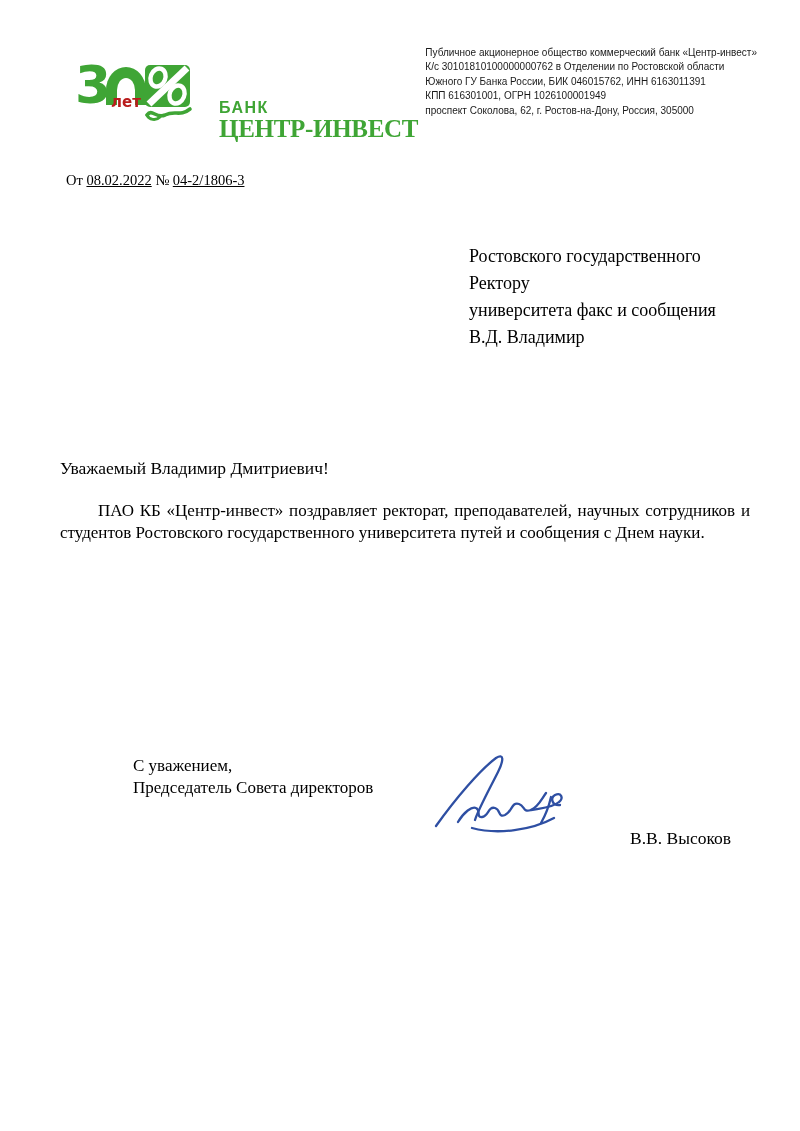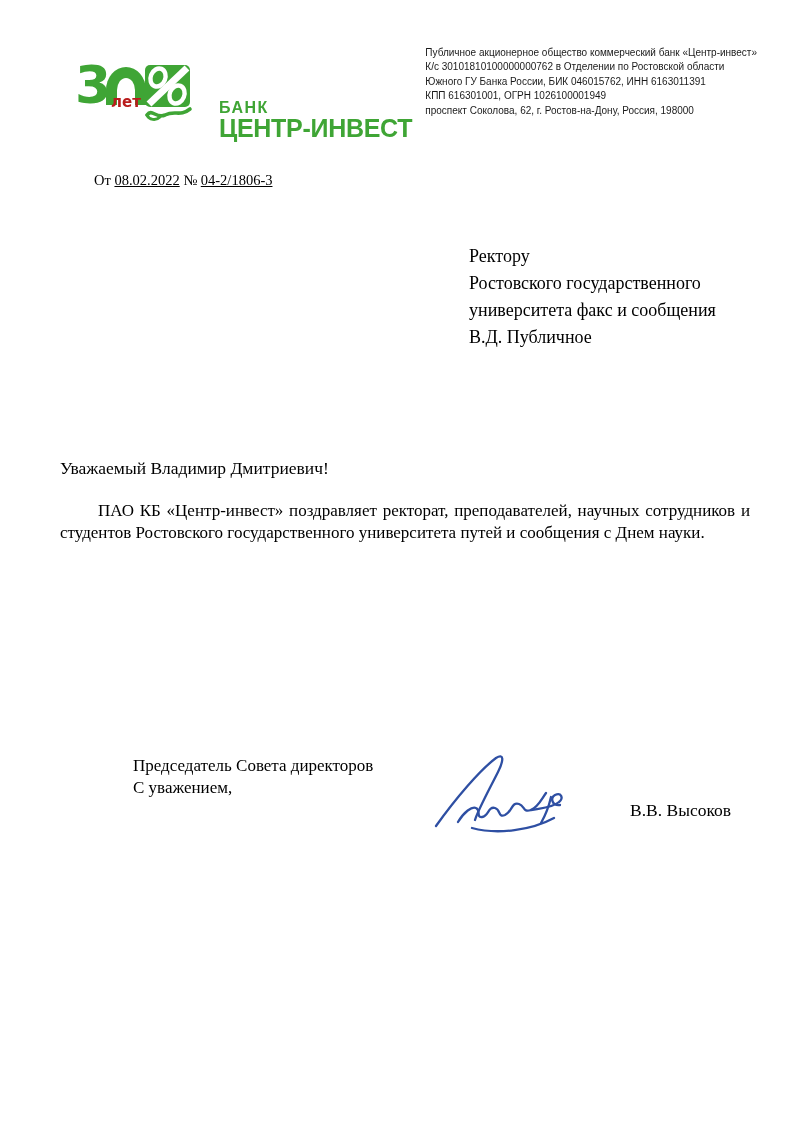--- a/index.html
+++ b/index.html
@@ -11,38 +11,38 @@
   .logo-30{position:absolute;left:75px;top:62px;width:72px;height:58px;color:#3fa535;}
   .digit3{position:absolute;left:0;top:-3px;font-family:"DejaVu Sans",sans-serif;font-weight:bold;
           font-size:52px;line-height:1;color:#3fa535;letter-spacing:-2px;}
   .zero-shape{position:absolute;left:31px;top:5px;width:40px;height:38px;box-sizing:border-box;
           border:11px solid #3fa535;border-bottom:none;border-radius:20px 20px 0 0 / 23px 23px 0 0;}
   .let-label{position:absolute;left:36px;top:31px;font-family:"DejaVu Sans",sans-serif;font-weight:bold;
           font-size:15px;color:#b91c1c;}
   .percent-svg{position:absolute;left:144px;top:64px;}
   .logo-text{position:absolute;left:219px;top:62px;color:#3fa535;font-family:"Liberation Sans","DejaVu Sans",sans-serif;font-weight:bold;margin-top:37px;}
   .bank-word{font-size:16px;line-height:17px;letter-spacing:1.5px;}
-  .bank-name{font-size:25px;line-height:25px;letter-spacing:-0.3px;}
+  .bank-name{font-size:25px;line-height:25px;letter-spacing:-0.3px;font-family:Liberation Serif, serif;}
   
   .company-info{position:absolute;top:46px;right:43px;text-align:left;
     font-family:"Liberation Sans","DejaVu Sans",sans-serif;font-size:10px;line-height:14.4px;color:#1a1a1a;}
   
-  .ref-line{position:absolute;left:94px;top:172px;font-size:14.5px;}
+  .ref-line{position:absolute;left:66px;top:172px;font-size:14.5px;}
   .ref-underline{text-decoration:underline;}
   
   .recipient{position:absolute;left:469px;top:243px;font-size:18px;line-height:27px;}
   
   .salutation{position:absolute;left:60px;top:458px;width:690px;text-align:left;font-size:17.5px;}
   
   .body-text{position:absolute;left:60px;top:500px;width:690px;font-size:17px;line-height:21.8px;text-align:justify;}
   .body-text p{margin:0 0 9px 0;text-indent:38px;}
   
   .sign-block{position:absolute;left:133px;top:755px;font-size:17px;line-height:21.5px;}
   .sign-svg{position:absolute;left:428px;top:750px;}
-  .sign-name{position:absolute;left:630px;top:800px;font-size:17.5px;}
+  .sign-name{position:absolute;left:630px;top:828px;font-size:17.5px;}
 </style>
 </head>
 <body>
 
 <div class="page">
 
   <div class="logo-30">
     <span class="digit3">3</span>
     <span class="zero-shape"></span>
     <span class="let-label">лет</span>
@@ -60,46 +60,46 @@
   <div class="logo-text">
     <div class="bank-word">БАНК</div>
     <div class="bank-name">ЦЕНТР-ИНВЕСТ</div>
   </div>
 
   <div class="company-info">
     <div>Публичное акционерное общество коммерческий банк «Центр-инвест»</div>
     <div>К/с 30101810100000000762 в Отделении по Ростовской области</div>
     <div>Южного ГУ Банка России, БИК 046015762, ИНН 6163011391</div>
     <div>КПП 616301001, ОГРН 1026100001949</div>
-    <div>проспект Соколова, 62, г. Ростов-на-Дону, Россия, 198000</div>
+    <div>проспект Соколова, 62, г. Ростов-на-Дону, Россия, 305000</div>
   </div>
 
   <div class="ref-line">
     <span>От</span>
     <span class="ref-underline">08.02.2022</span>
     <span>№</span>
     <span class="ref-underline">04-2/1806-3</span>
   </div>
 
   <div class="recipient">
+    <div>Ростовского государственного</div>
     <div>Ректору</div>
-    <div>Ростовского государственного</div>
     <div>университета факс и сообщения</div>
-    <div>В.Д. Публичное</div>
+    <div>В.Д. Владимир</div>
   </div>
 
   <div class="salutation">Уважаемый Владимир Дмитриевич!</div>
 
   <div class="body-text">
     <p>ПАО КБ «Центр-инвест» поздравляет ректорат, преподавателей, научных сотрудников и студентов Ростовского государственного университета путей и сообщения с Днем науки.</p>
   </div>
 
   <div class="sign-block">
+    <div>С уважением,</div>
     <div>Председатель Совета директоров</div>
-    <div>С уважением,</div>
   </div>
 
   <svg class="sign-svg" width="152" height="84" viewBox="0 0 152 84">
     <g fill="none" stroke="#2e4fa3" stroke-width="2.3" stroke-linecap="round" stroke-linejoin="round">
       <path d="M8,76 C28,48 52,20 68,8 C76,3 76,10 70,22 C62,38 50,60 47,70"></path>
       <path d="M30,72 C36,62 44,56 48,58 C53,60 48,68 54,67 C61,66 60,56 67,58 C73,60 70,68 77,65 C85,61 83,52 91,54 C97,56 95,63 103,60 C110,57 113,50 118,43"></path>
       <path d="M103,60 C113,58 124,58 131,52 C136,48 133,42 127,45 C122,48 124,56 132,55"></path>
       <path d="M123,47 C121,56 117,66 113,73"></path>
       <path d="M44,78 C70,85 104,80 126,68"></path>
     </g>

